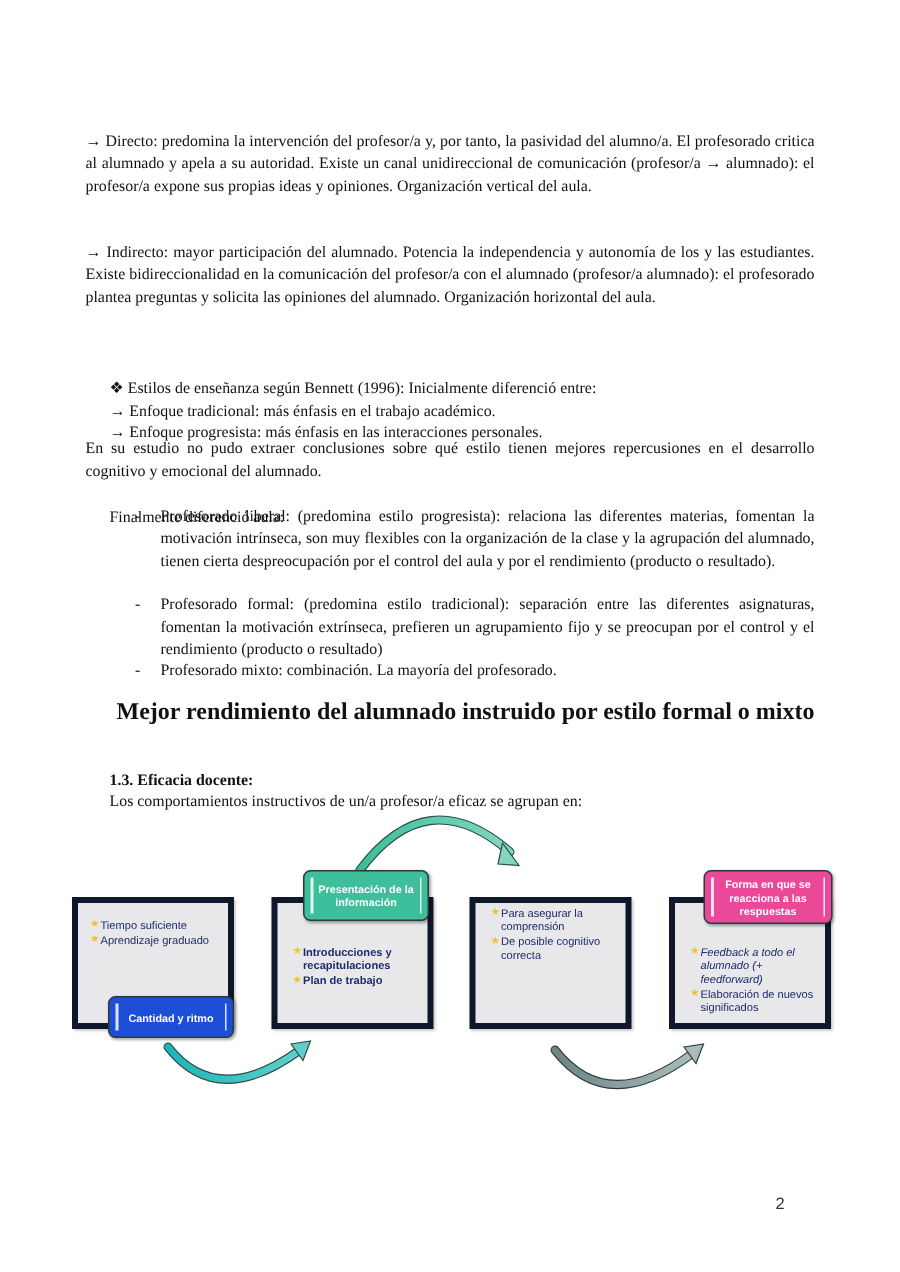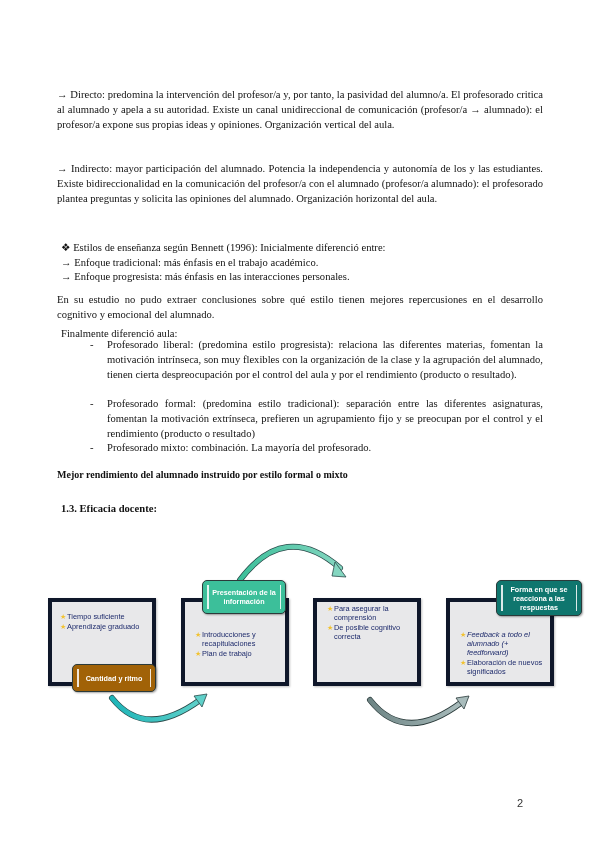--- a/index.html
+++ b/index.html
@@ -1,24 +1,24 @@
 <!DOCTYPE html>
 <html><head>
 <meta charset="utf-8">
 <style>
   html, body { margin: 0; padding: 0; background: #ffffff; }
   body { width: 600px; height: 848px; position: relative; overflow: hidden;
          font-family: "Liberation Serif", "DejaVu Serif", serif; color: #111; }
   .page { position: absolute; left: 0; top: 0; width: 600px; height: 848px; background: #fff; }
   .p { position: absolute; left: 57px; width: 486px; font-size: 10.6px; line-height: 15px;
        text-align: justify; margin: 0; }
-  .line { position: absolute; left: 57px; font-size: 10.6px; line-height: 15px; margin: 4px; white-space: nowrap; }
+  .line { position: absolute; left: 57px; font-size: 10.6px; line-height: 15px; margin: 16px; white-space: nowrap; }
   .bullet-item { position: absolute; left: 107px; width: 436px; font-size: 10.6px; line-height: 15px; text-align: justify; margin: 0; }
   .dash { position: absolute; left: 90px; font-size: 10.6px; line-height: 15px; }
-  .center-bold { position: absolute; left: 57px; width: 486px; text-align: left; font-weight: bold; font-size: 10px; line-height: 15px; }
+  .center-bold { position: absolute; left: 57px; width: 486px; text-align: right; font-weight: bold; font-size: 16px; line-height: 15px; }
   .bold { font-weight: bold; }
 
   
   .diagram { position: absolute; left: 40px; top: 540px; width: 540px; height: 200px; }
   .card { position: absolute; background: #e8e8ea; border: 4px solid #0f172a;
           box-shadow: 1px 1px 2px rgba(0,0,0,0.25); }
   .card ul { list-style: none; margin: 0; padding: 0; }
   .card li { font-family: "Liberation Sans", "DejaVu Sans", sans-serif; font-size: 7.4px; line-height: 9px;
              color: #1d2a6b; position: relative; padding-left: 7px; margin-bottom: 1px; }
   .card li .star { position: absolute; left: 0; top: 0; color: #f2c230; font-size: 7px; }
@@ -55,20 +55,21 @@
 
   <span class="dash" style="top:396px">-</span>
   <p class="bullet-item" style="top:396px">Profesorado formal: (predomina estilo tradicional): separación entre las diferentes asignaturas, fomentan la motivación extrínseca, prefieren un agrupamiento fijo y se preocupan por el control y el rendimiento (producto o resultado)</p>
 
   <span class="dash" style="top:440px">-</span>
   <p class="bullet-item" style="top:440px">Profesorado mixto: combinación. La mayoría del profesorado.</p>
 
   <div class="center-bold" style="top:467px">Mejor rendimiento del alumnado instruido por estilo formal o mixto</div>
 
   <div class="line bold" style="top:497px">1.3. Eficacia docente:</div>
+  <p class="line" style="top:511px">Los comportamientos instructivos de un/a profesor/a eficaz se agrupan en:</p>
 
   <div class="diagram">
     <svg class="arrows" width="540" height="200" viewBox="0 0 540 200">
       <defs>
         <linearGradient id="g1" x1="0" y1="0" x2="1" y2="0">
           <stop offset="0" stop-color="#1fb5b8"></stop>
             <stop offset="1" stop-color="#5fd0c9"></stop>
         </linearGradient>
         <linearGradient id="g2" x1="0" y1="0" x2="1" y2="0">
           <stop offset="0" stop-color="#3cbf9a"></stop>
@@ -92,25 +93,25 @@
       <path d="M330 160 Q 365 205 422 162" fill="none" stroke="url(#g3)" stroke-width="4.5" stroke-linecap="round"></path>
       <polygon points="416,158 429,156 424,169" fill="#a9bcbc" stroke="#2a3a3a" stroke-width="0.8"></polygon>
     </svg>
 
     <div class="card" style="left:8px; top:58px; width:100px; height:80px;">
       <ul style="padding:10px 6px 0 8px;">
         <li><span class="star">★</span><span>Tiempo suficiente</span></li>
         <li><span class="star">★</span><span>Aprendizaje graduado</span></li>
       </ul>
     </div>
-    <div class="tag" style="left:32px; top:124px; width:82px; height:26px; background:#a16207;">
+    <div class="tag" style="left:32px; top:124px; width:82px; height:26px; background:#1d4ed8;">
       <span>Cantidad y ritmo</span>
     </div>
 
-    <div class="card" style="left:141px; top:58px; width:100px; height:80px;">
+    <div class="card" style="left:141px; top:58px; width:100px; height:80px;font-weight:bold;">
       <ul style="padding:28px 6px 0 10px;">
         <li><span class="star">★</span><span>Introducciones y recapitulaciones</span></li>
         <li><span class="star">★</span><span>Plan de trabajo</span></li>
       </ul>
     </div>
     <div class="tag" style="left:162px; top:40px; width:82px; height:32px; background:#3cbf9a;">
       <span>Presentación de la información</span>
     </div>
 
     <div class="card" style="left:273px; top:58px; width:100px; height:80px;">
@@ -119,19 +120,19 @@
         <li><span class="star">★</span><span>De posible cognitivo correcta</span></li>
       </ul>
     </div>
 
     <div class="card" style="left:406px; top:58px; width:100px; height:80px;">
       <ul style="padding:28px 6px 0 10px;">
         <li><span class="star">★</span><i>Feedback a todo el alumnado (+ feedforward)</i></li>
         <li><span class="star">★</span><span>Elaboración de nuevos significados</span></li>
       </ul>
     </div>
-    <div class="tag" style="left:429px; top:40px; width:84px; height:34px; background:#0f766e;margin-left:27px;">
+    <div class="tag" style="left:429px; top:40px; width:84px; height:34px; background:#ec4899;">
       <span>Forma en que se reacciona a las respuestas</span>
     </div>
   </div>
 
   <div class="page-number">2</div>
 </div>
 
 </body></html>

